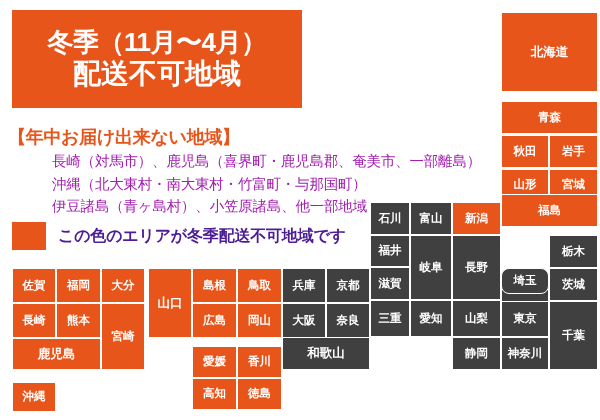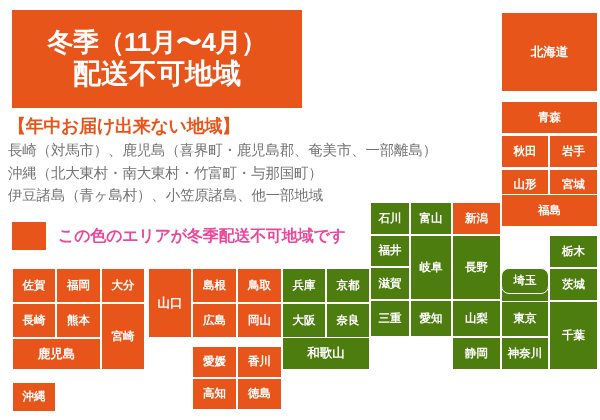--- a/index.html
+++ b/index.html
@@ -22,50 +22,51 @@
   .banner-line1{
     color:#ffffff;font-size:26px;font-weight:bold;line-height:1.1;
     letter-spacing:-0.5px;white-space:nowrap;
   }
   .banner-line2{
     color:#ffffff;font-size:28px;font-weight:bold;line-height:1.15;
     letter-spacing:0px;white-space:nowrap;margin-top:2px;
   }
 
   
-  .notes{position:absolute;left:8px;top:113px;width:470px;}
+  .notes{position:absolute;left:8px;top:124px;width:470px;}
   .notes-title{
     color:#e8551b;font-size:18px;font-weight:bold;line-height:1.45;
     white-space:nowrap;letter-spacing:-0.3px;
   }
   .notes-line{
-    color:#737373;font-size:14.5px;line-height:1.55;white-space:nowrap;
+    color:#a21caf;font-size:14.5px;line-height:1.55;white-space:nowrap;
     letter-spacing:-0.2px;
+    margin-left:44px;
   }
 
   
   .legend{position:absolute;left:12px;top:222px;display:flex;align-items:center;}
   .legend-swatch{width:34px;height:28px;background:#e8551b;display:block;}
   .legend-text{
-    color:#ec4899;font-size:16px;font-weight:bold;margin-left:12px;
+    color:#4c1d95;font-size:16px;font-weight:bold;margin-left:12px;
     white-space:nowrap;letter-spacing:-0.2px;
   }
 
   
   .map{position:absolute;left:0;top:0;width:600px;height:420px;padding-left:24px;}
   .pref{
     position:absolute;box-sizing:border-box;
     display:flex;align-items:center;justify-content:center;
     color:#ffffff;font-size:11.5px;font-weight:bold;
     letter-spacing:0px;line-height:1;
     border:1.5px solid #ffffff;
     white-space:nowrap;
   }
   .pref.blocked{background:#e8551b;}
-  .pref.ok{background:#4d7c0f;}
+  .pref.ok{background:#404040;}
   .pref.big{font-size:12.5px;}
 </style>
 </head>
 <body>
 
 <div id="root">
 
   <div class="banner">
     <div class="banner-line1">冬季（11月〜4月）</div>
     <div class="banner-line2">配送不可地域</div>

